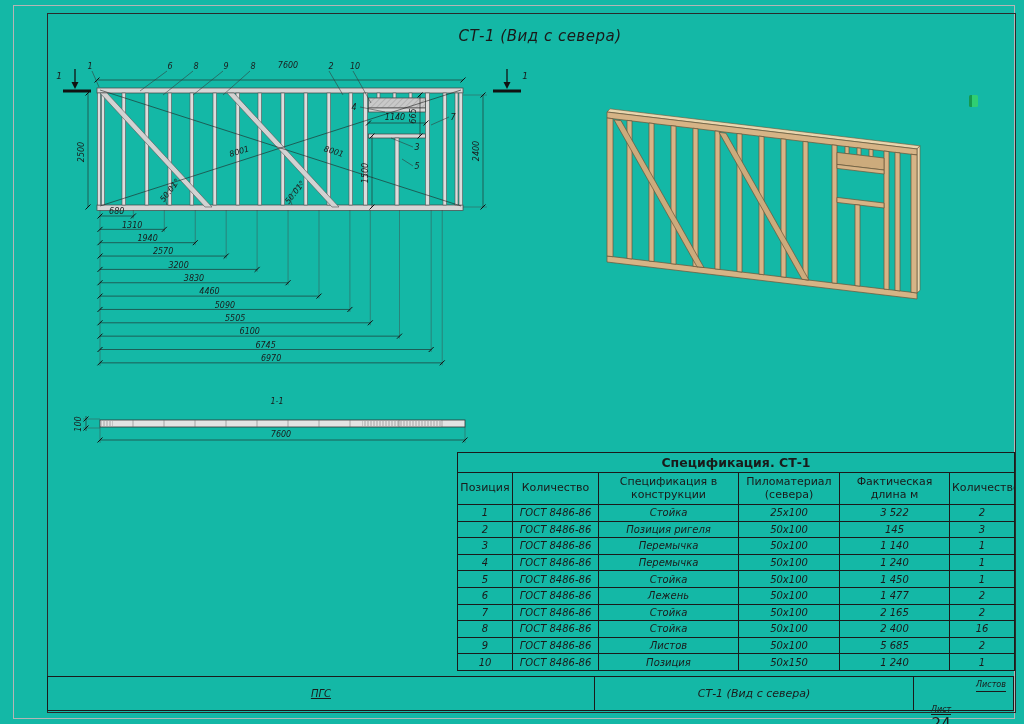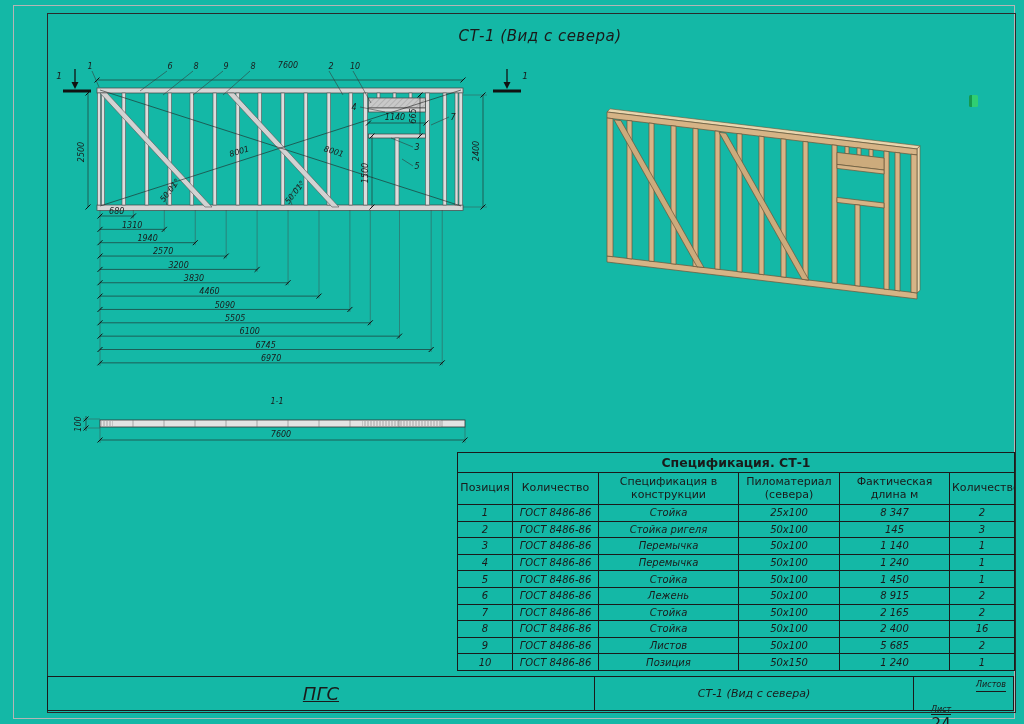--- a/index.html
+++ b/index.html
@@ -23,21 +23,21 @@
   .woodl{fill:#e9d6ae;stroke:#6a573a;stroke-width:.6;}
   
   .spec{position:absolute;left:457px;top:452px;width:557px;border-collapse:collapse;table-layout:fixed;}
   .spec th,.spec td{border:1px solid #1a1a1a;text-align:center;vertical-align:middle;padding:0 2px;overflow:hidden;}
   .spec .t-title th{height:19px;font-size:12.5px;font-weight:bold;font-style:normal;}
   .spec .t-head th{height:31px;font-size:11px;font-weight:normal;font-style:normal;line-height:1.15;}
   .spec td{height:15.6px;font-size:10px;font-style:italic;}
   
   .tb{position:absolute;left:47px;top:676px;width:967px;height:35px;display:flex;border:1.4px solid #1a1a1a;box-sizing:border-box;}
   .tb .cell{border-right:1px solid #1a1a1a;display:flex;align-items:center;justify-content:center;box-sizing:border-box;}
-  .tb .org{width:548px;font-size:18px;font-style:italic;text-decoration:underline;}
+  .tb .org{width:548px;font-size:10px;font-style:italic;text-decoration:underline;}
   .tb .doc{width:320px;font-size:11px;font-style:italic;}
   .tb .mini{width:55px;display:flex;flex-direction:column;margin-top:42px;}
   .tb .mini2{width:44px;display:flex;flex-direction:column;border-right:none;}
   .tb .mini .h,.tb .mini2 .h{height:14px;border-bottom:1px solid #1a1a1a;font-size:8px;font-style:italic;
       display:flex;align-items:center;justify-content:center;}
   .tb .mini .v,.tb .mini2 .v{flex:1;font-size:15px;display:flex;align-items:center;justify-content:center;}
   .green-icon{position:absolute;left:969px;top:95px;width:9px;height:12px;border-radius:1.5px;
       background:linear-gradient(90deg,#159a4e 0 30%,#2fcf72 30% 100%);}
 </style>
 </head>
@@ -334,27 +334,27 @@
         <th>Фактическая длина м</th>
         <th>Количество</th>
       </tr>
     </thead>
     <tbody>
         <tr>
           <td>1</td>
           <td>ГОСТ 8486-86</td>
           <td>Стойка</td>
           <td>25х100</td>
-          <td>8 347</td>
+          <td>3 522</td>
           <td>2</td>
         </tr>
         <tr>
           <td>2</td>
           <td>ГОСТ 8486-86</td>
-          <td>Стойка ригеля</td>
+          <td>Позиция ригеля</td>
           <td>50х100</td>
           <td>145</td>
           <td>3</td>
         </tr>
         <tr>
           <td>3</td>
           <td>ГОСТ 8486-86</td>
           <td>Перемычка</td>
           <td>50х100</td>
           <td>1 140</td>
@@ -374,21 +374,21 @@
           <td>Стойка</td>
           <td>50х100</td>
           <td>1 450</td>
           <td>1</td>
         </tr>
         <tr>
           <td>6</td>
           <td>ГОСТ 8486-86</td>
           <td>Лежень</td>
           <td>50х100</td>
-          <td>8 915</td>
+          <td>1 477</td>
           <td>2</td>
         </tr>
         <tr>
           <td>7</td>
           <td>ГОСТ 8486-86</td>
           <td>Стойка</td>
           <td>50х100</td>
           <td>2 165</td>
           <td>2</td>
         </tr>

